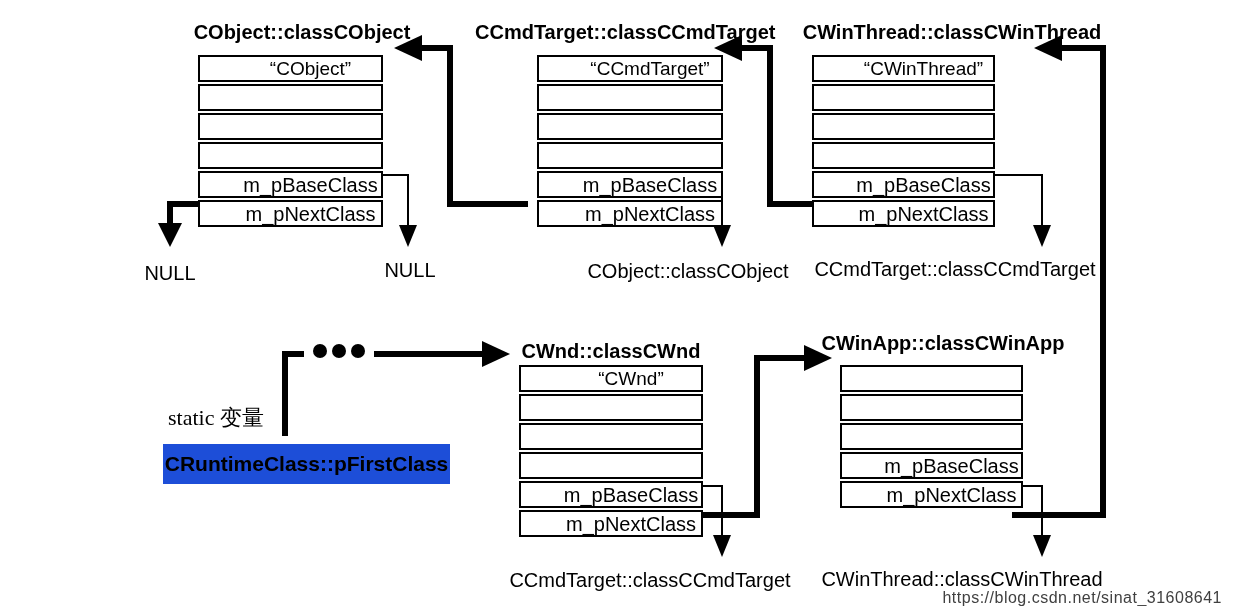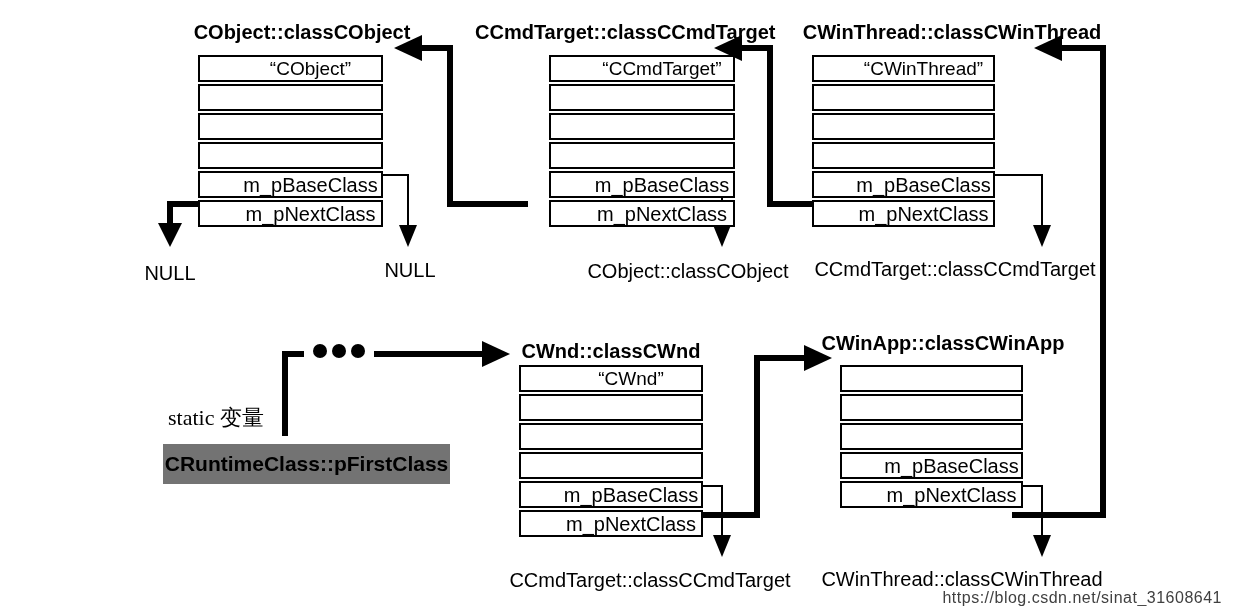--- a/index.html
+++ b/index.html
@@ -120,21 +120,21 @@
 
   <div class="abs struct-box" style="left:198px;top:47px;width:185px;">
     <div class="row name-row">“CObject”</div>
     <div class="row"></div>
     <div class="row"></div>
     <div class="row"></div>
     <div class="row">m_pBaseClass</div>
     <div class="row">m_pNextClass</div>
   </div>
 
-  <div class="abs struct-box" style="left:549px;top:47px;width:186px;">
+  <div class="abs struct-box" style="left:537px;top:47px;width:186px;">
     <div class="row name-row">“CCmdTarget”</div>
     <div class="row"></div>
     <div class="row"></div>
     <div class="row"></div>
     <div class="row">m_pBaseClass</div>
     <div class="row">m_pNextClass</div>
   </div>
 
   <div class="abs struct-box" style="left:812px;top:47px;width:183px;">
     <div class="row name-row">“CWinThread”</div>
@@ -164,17 +164,17 @@
 
   <div class="abs ptr-label" style="left:140px;top:254px;width:60px;">NULL</div>
   <div class="abs ptr-label" style="left:380px;top:251px;width:60px;">NULL</div>
   <div class="abs ptr-label" style="left:538px;top:252px;width:300px;">CObject::classCObject</div>
   <div class="abs ptr-label" style="left:805px;top:250px;width:300px;">CCmdTarget::classCCmdTarget</div>
   <div class="abs ptr-label" style="left:500px;top:561px;width:300px;">CCmdTarget::classCCmdTarget</div>
   <div class="abs ptr-label" style="left:812px;top:560px;width:300px;">CWinThread::classCWinThread</div>
 
   <div class="abs static-label" style="left:168px;top:398px;">static 变量</div>
 
-  <div class="abs pointer-box" style="left:163px;top:436px;width:287px;height:40px;background:#737373;">CRuntimeClass::pFirstClass</div>
+  <div class="abs pointer-box" style="left:163px;top:436px;width:287px;height:40px;background:#1d4ed8;">CRuntimeClass::pFirstClass</div>
 
   <div class="abs watermark" style="right:16px;top:581px;color:#404040;">https://blog.csdn.net/sinat_31608641</div>
 
 </div>
 
 </body></html>

